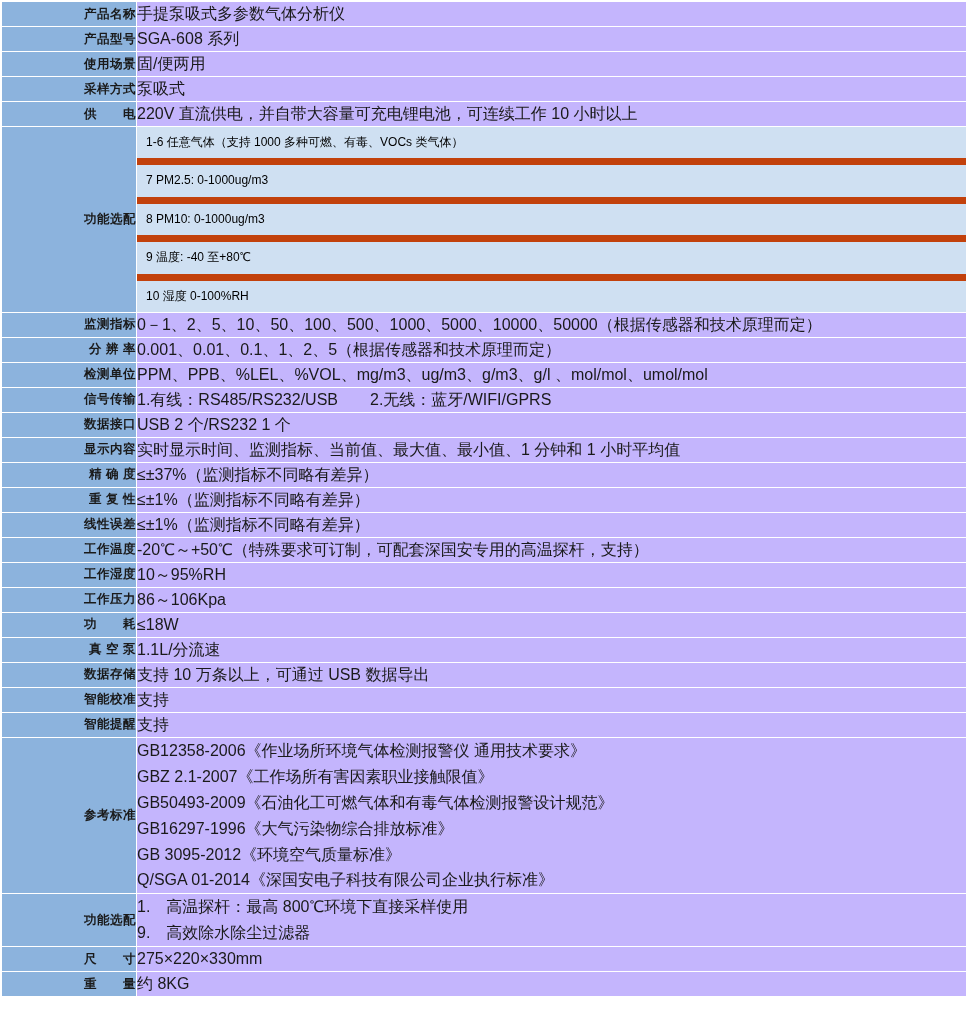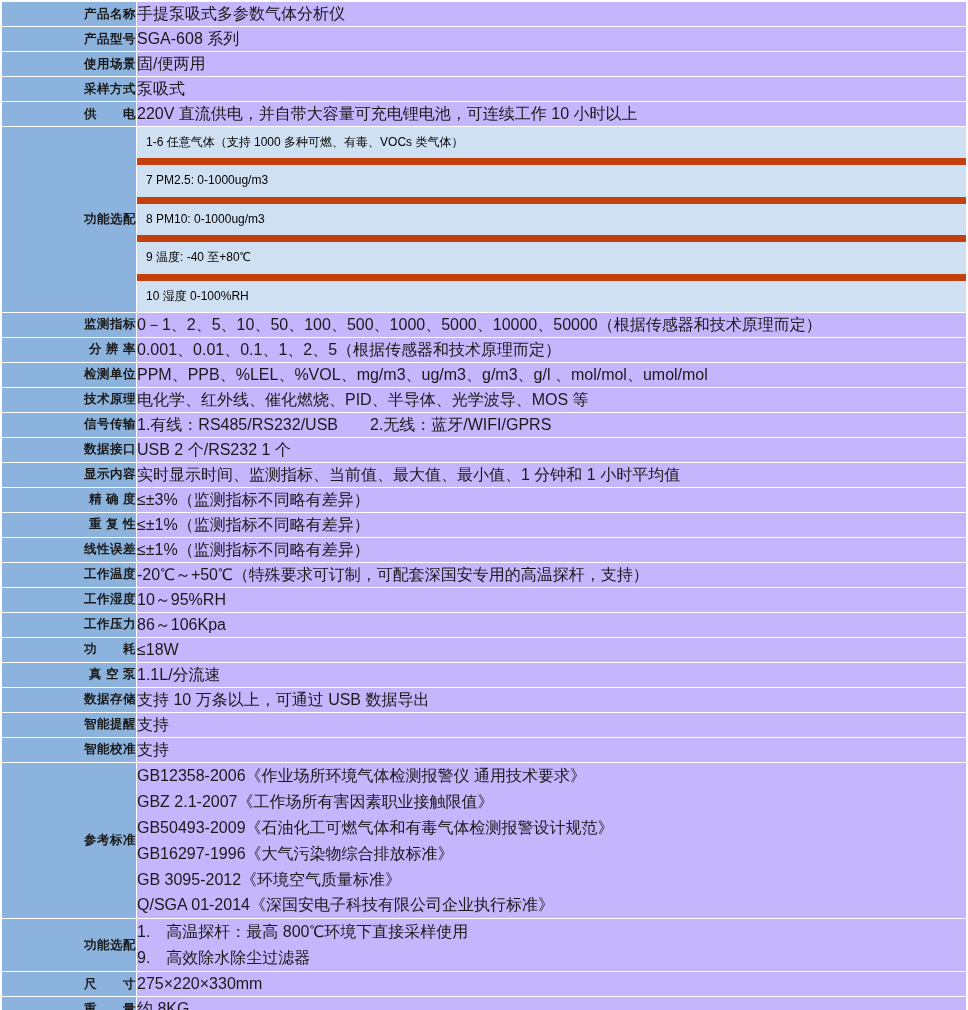--- a/index.html
+++ b/index.html
@@ -128,38 +128,34 @@
     </tr>
     <tr>
       <td class="label-cell">分 辨 率</td>
       <td class="value-cell">0.001、0.01、0.1、1、2、5（根据传感器和技术原理而定）</td>
     </tr>
     <tr>
       <td class="label-cell">检测单位</td>
       <td class="value-cell">PPM、PPB、%LEL、%VOL、mg/m3、ug/m3、g/m3、g/l 、mol/mol、umol/mol</td>
     </tr>
     <tr>
-      <td class="label-cell">技术原理</td>
-      <td class="value-cell">电化学、红外线、催化燃烧、PID、半导体、光学波导、MOS 等</td>
-    </tr>
-    <tr>
       <td class="label-cell">信号传输</td>
       <td class="value-cell">1.有线：RS485/RS232/USB　　2.无线：蓝牙/WIFI/GPRS</td>
     </tr>
     <tr>
       <td class="label-cell">数据接口</td>
       <td class="value-cell">USB 2 个/RS232 1 个</td>
     </tr>
     <tr>
       <td class="label-cell">显示内容</td>
       <td class="value-cell">实时显示时间、监测指标、当前值、最大值、最小值、1 分钟和 1 小时平均值</td>
     </tr>
     <tr>
       <td class="label-cell">精 确 度</td>
-      <td class="value-cell">≤±3%（监测指标不同略有差异）</td>
+      <td class="value-cell">≤±37%（监测指标不同略有差异）</td>
     </tr>
     <tr>
       <td class="label-cell">重 复 性</td>
       <td class="value-cell">≤±1%（监测指标不同略有差异）</td>
     </tr>
     <tr>
       <td class="label-cell">线性误差</td>
       <td class="value-cell">≤±1%（监测指标不同略有差异）</td>
     </tr>
     <tr>
@@ -180,25 +176,25 @@
     </tr>
     <tr>
       <td class="label-cell">真 空 泵</td>
       <td class="value-cell">1.1L/分流速</td>
     </tr>
     <tr>
       <td class="label-cell">数据存储</td>
       <td class="value-cell">支持 10 万条以上，可通过 USB 数据导出</td>
     </tr>
     <tr>
+      <td class="label-cell">智能校准</td>
+      <td class="value-cell">支持</td>
+    </tr>
+    <tr>
       <td class="label-cell">智能提醒</td>
-      <td class="value-cell">支持</td>
-    </tr>
-    <tr>
-      <td class="label-cell">智能校准</td>
       <td class="value-cell">支持</td>
     </tr>
     <tr>
       <td class="label-cell">参考标准</td>
       <td class="value-cell multiline">GB12358-2006《作业场所环境气体检测报警仪 通用技术要求》
 GBZ 2.1-2007《工作场所有害因素职业接触限值》
 GB50493-2009《石油化工可燃气体和有毒气体检测报警设计规范》
 GB16297-1996《大气污染物综合排放标准》
 GB 3095-2012《环境空气质量标准》
 Q/SGA 01-2014《深国安电子科技有限公司企业执行标准》</td>

